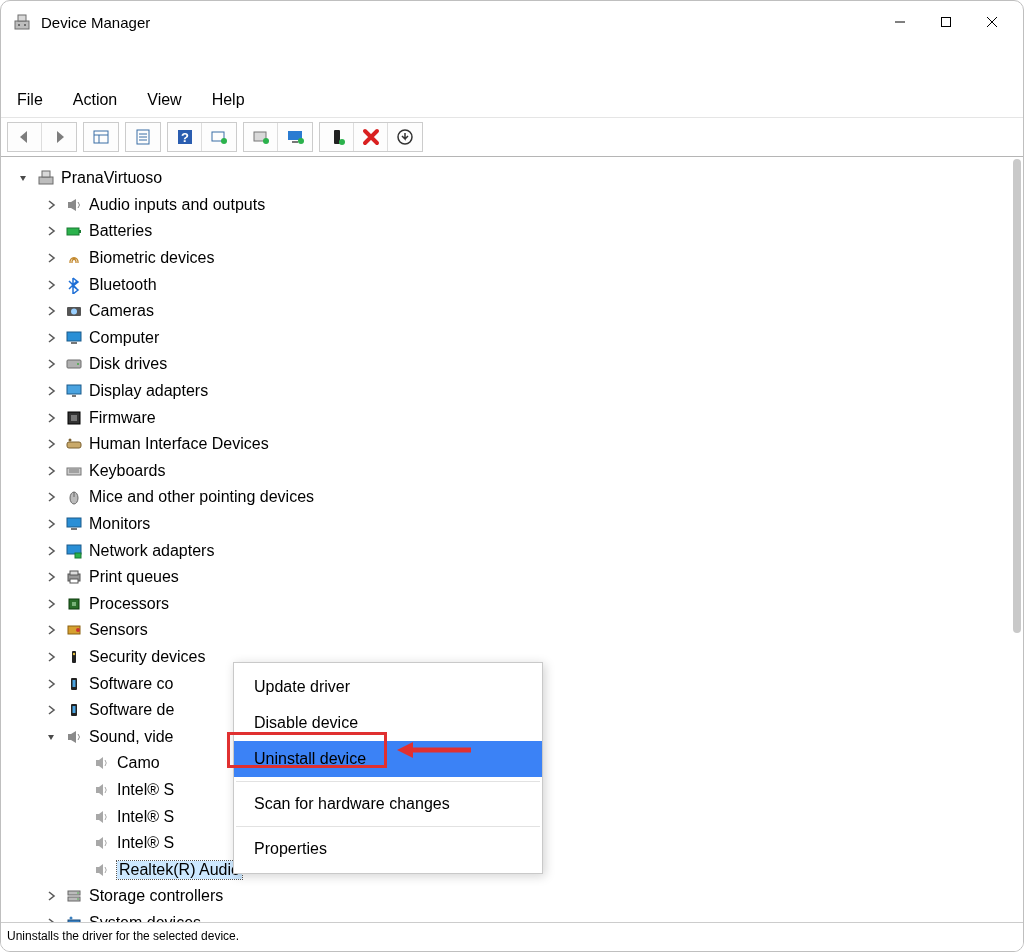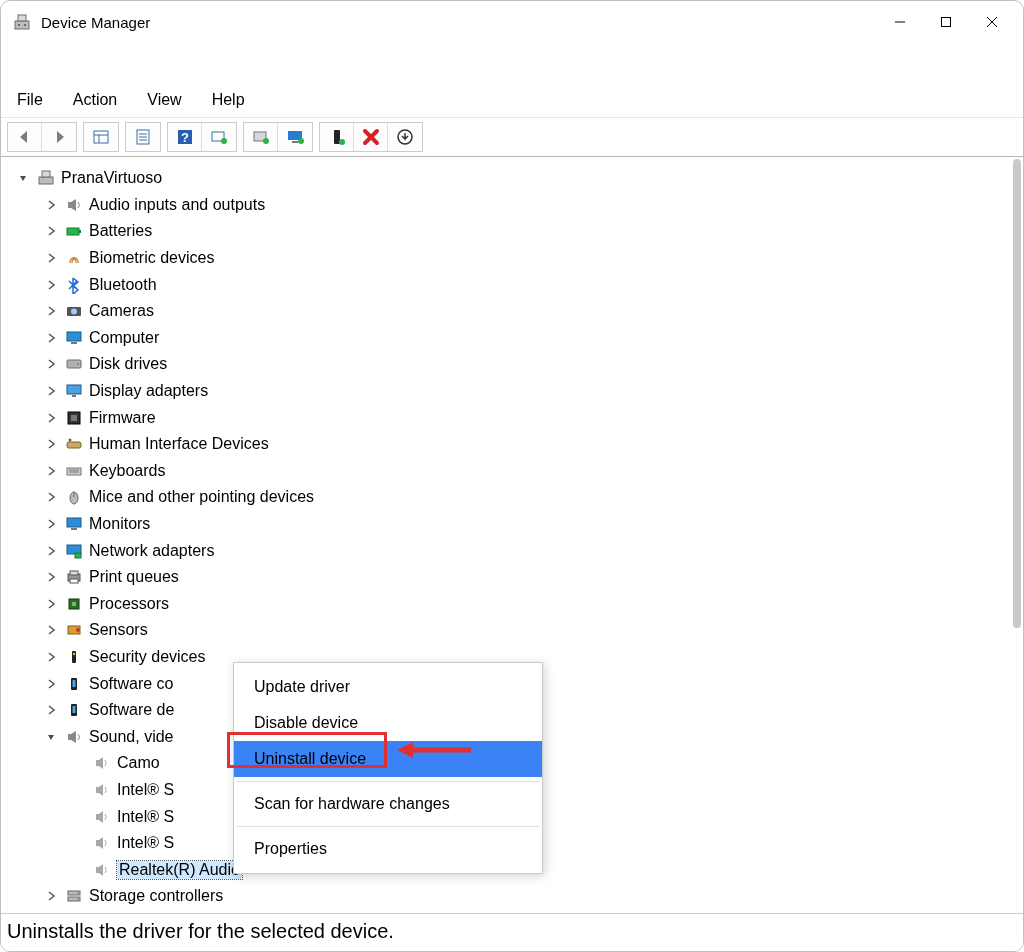--- a/index.html
+++ b/index.html
@@ -42,21 +42,21 @@
   .node.depth2 { padding-left: 56px; }
   .node.selected .label { background: #cde8ff; outline: 1px dotted #555; padding: 0 2px; }
   
   .ctxmenu { position: absolute; background: #fff; border: 1px solid #c9c9c9; box-shadow: 2px 2px 10px rgba(0,0,0,0.18); padding: 6px 0; min-width: 310px; }
   .ctxitem { padding: 9px 20px; font-size: 16px; }
   .ctxitem.hl { background: #3b82f6; }
   .ctxsep { height: 1px; background: #e2e2e2; margin: 4px 2px; }
   .highlight-box { position:absolute; border:3px solid #e03030; pointer-events:none; }
   .arrow { position:absolute; pointer-events:none; }
   
-  .statusbar { border-top: 1px solid #ccc; padding: 6px 6px 8px 6px; font-size: 20px; background:#fff; }
+  .statusbar { border-top: 1px solid #ccc; padding: 6px 6px 8px 6px; font-size: 12px; background:#fff; }
   
   .vscroll { position:absolute; top:2px; right:2px; width:8px; height: 62%; background:#c9c9c9; border-radius:4px; }
 </style>
 </head>
 <body>
 
 <div class="window">
 
   <div class="titlebar">
     <span class="titlebar-icon">

